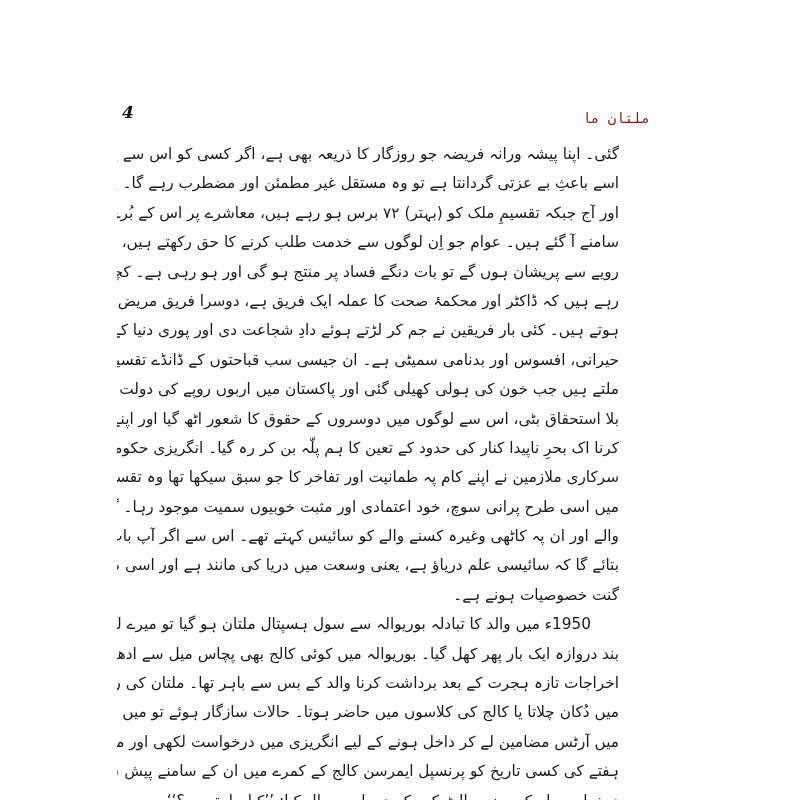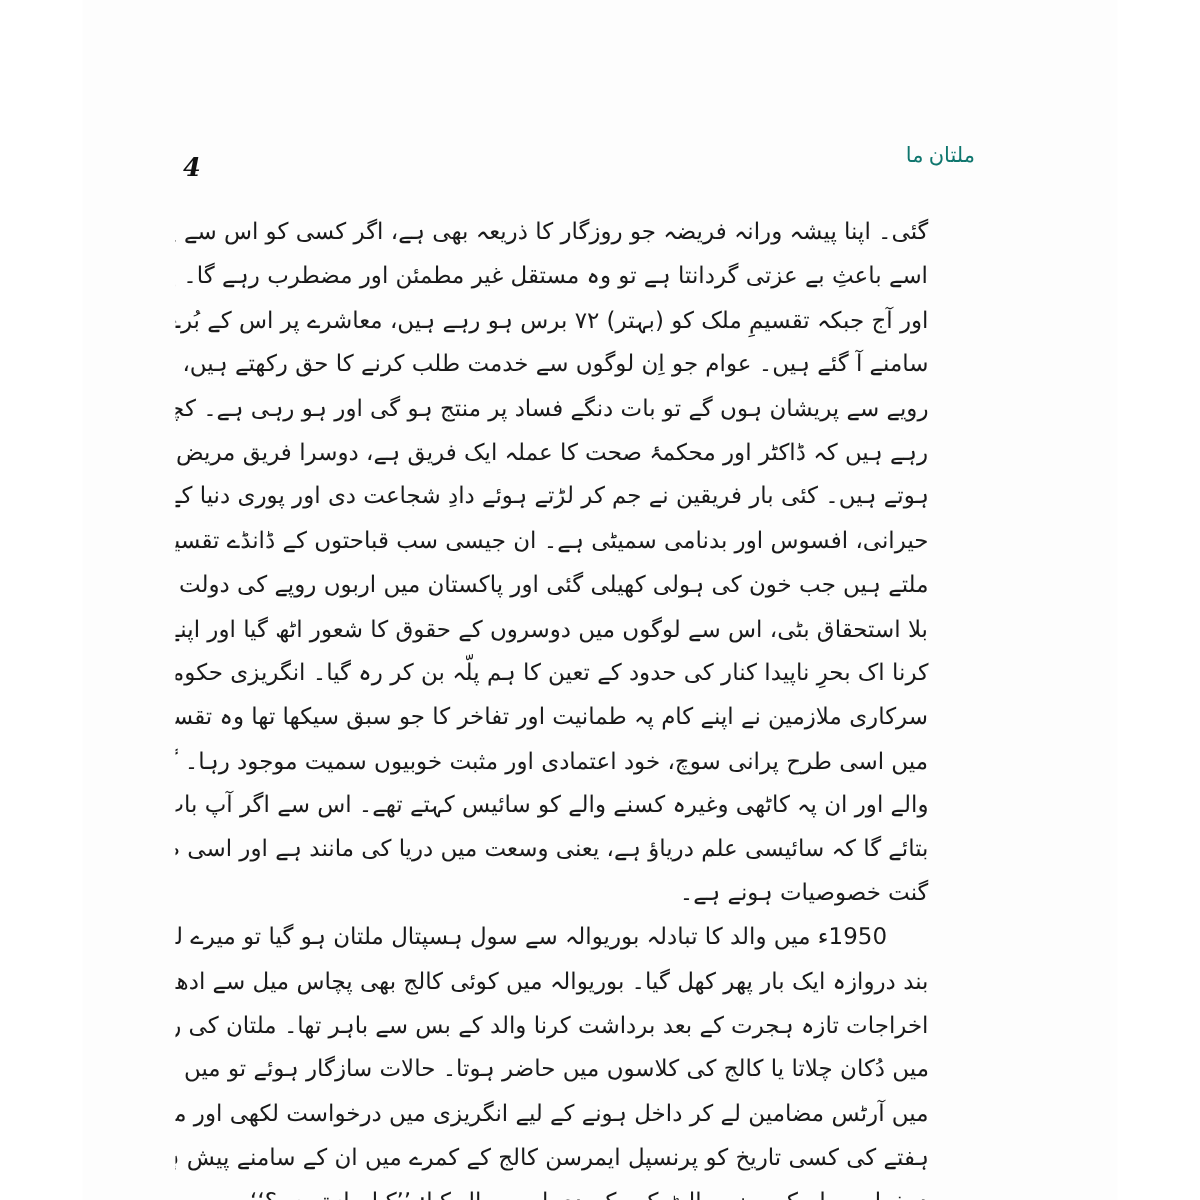--- a/index.html
+++ b/index.html
@@ -29,25 +29,25 @@
       top: 102px;
       font-family: "DejaVu Serif", serif;
       font-style: italic;
       font-weight: bold;
       font-size: 17px;
       color: #111;
     }
     .running-header {
       position: absolute;
       right: 95px;
-      top: 95px;
+      top: 110px;
       direction: rtl;
-      font-family: Liberation Serif, serif;
+      font-family: Liberation Mono, monospace;
       font-size: 14px;
-      color: #0f766e;
+      color: #7f1d1d;
     }
     .body-text {
       position: absolute;
       left: 62px;
       top: 140px;
       width: 502px;
       direction: rtl;
       unicode-bidi: embed;
       font-family: "DejaVu Sans", sans-serif;
       font-size: 15.3px;

